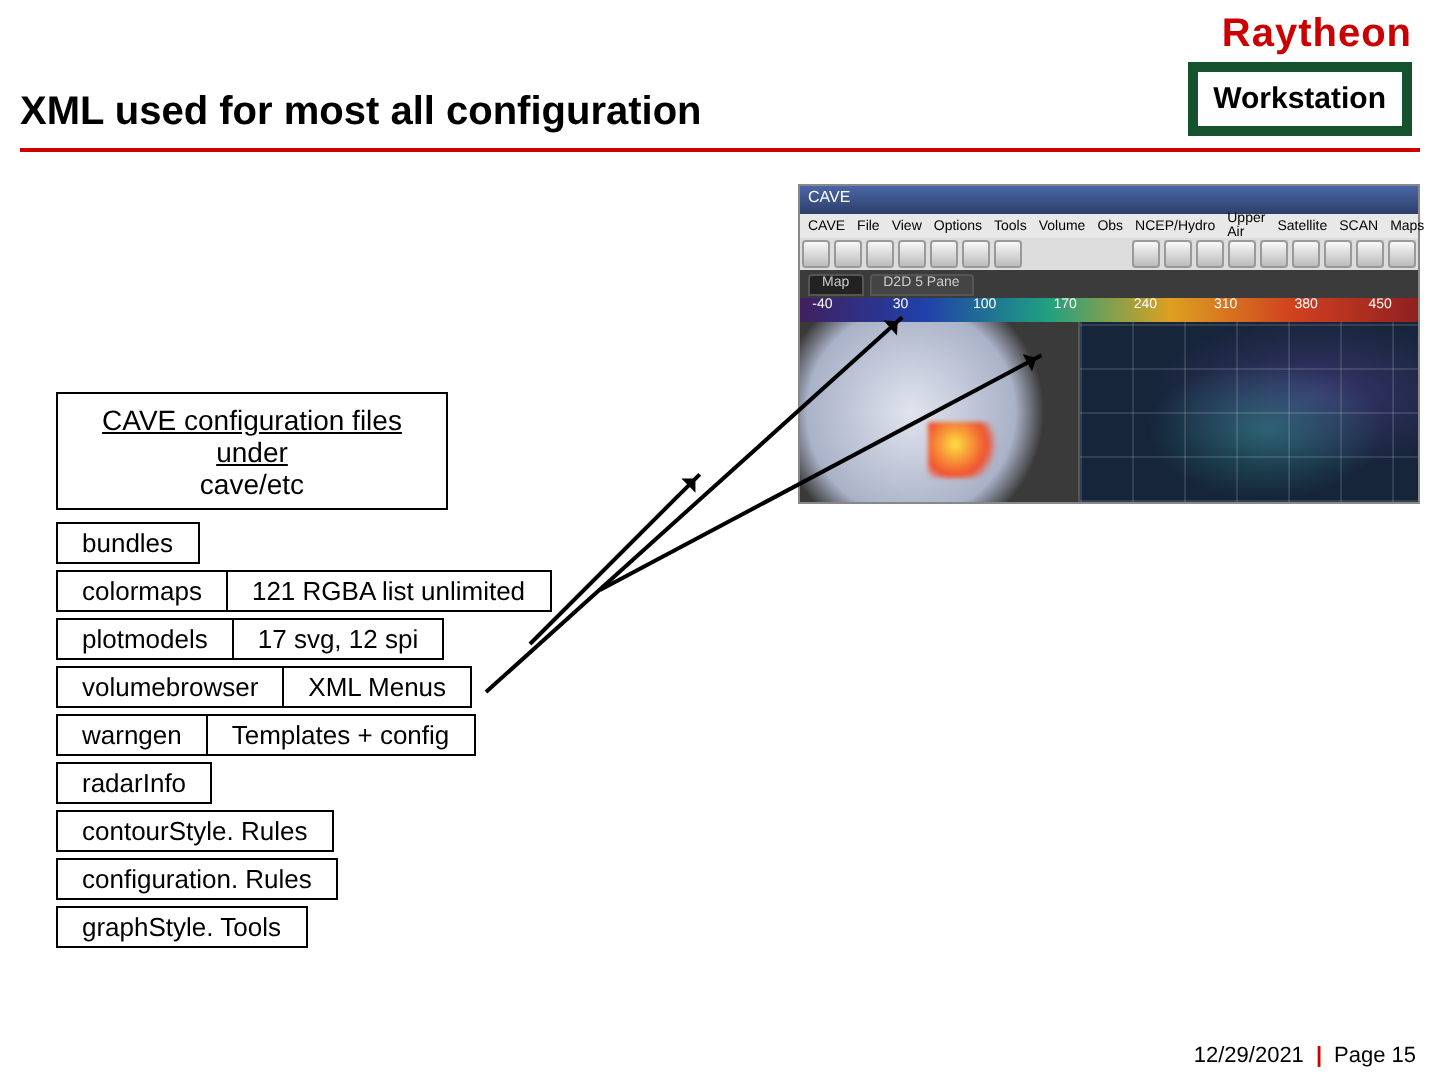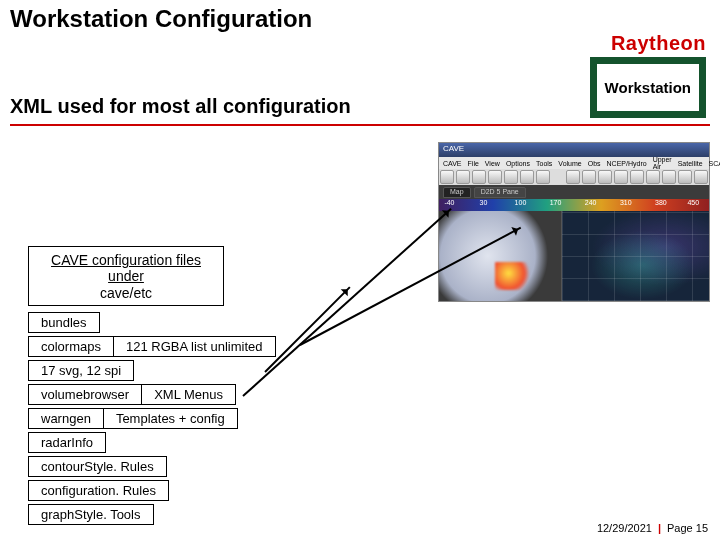--- a/index.html
+++ b/index.html
@@ -9,29 +9,29 @@
     background: #fff;
     position: relative;
     overflow: hidden;
   }
   .header { padding: 6px 10px 2px 10px; }
   .title { font-size: 24px; font-weight: bold; color: #000; line-height: 1.1; }
   .subtitle-row { display: flex; align-items: flex-end; justify-content: space-between; }
   .subtitle { font-size: 20px; font-weight: bold; color: #000; }
   .logo-stack { display: flex; flex-direction: column; align-items: flex-end; gap: 2px; margin-right: 4px; }
   .ray-logo { font-family: Arial, sans-serif; font-weight: 900; font-size: 20px; color: #c00; letter-spacing: 0.5px; }
-  .ws-box { border: 7px solid #14532d; padding: 15px 8px; font-size: 15px; font-weight: bold; background: #fff; }
+  .ws-box { border: 5px solid #14532d; padding: 5px 8px; font-size: 15px; font-weight: bold; background: #fff; }
   .hr { height: 2px; background: #c00; margin: 4px 10px 0 10px; }
 
   .body-area { position: relative; padding: 0 10px; height: 420px; }
 
   
   .screenshot {
     position: absolute; top: 16px; right: 10px;
-    width: 272px; height: 160px;
+    width: 311px; height: 160px;
     background: #2a2a2a;
     border: 1px solid #888;
     font-size: 8px; color: #ccc;
   }
   .ss-titlebar { height: 14px; background: linear-gradient(#4a66a8,#2d3f68); font-size: 8px; color: #fff; padding: 1px 4px; }
   .ss-menubar { height: 12px; background: #e8e8e8; color: #000; font-size: 7px; padding: 0 4px; display:flex; gap:6px; align-items:center; }
   .ss-toolbar { height: 16px; background: #ddd; display:flex; }
   .ss-tool { width: 14px; height: 14px; margin: 1px; background: linear-gradient(#f8f8f8,#bcbcbc); border:1px solid #999; border-radius:2px; }
   .ss-tabrow { height: 14px; background: #3b3b3b; display:flex; align-items:center; gap:3px; padding: 0 4px; }
   .ss-tab { height: 11px; padding: 0 6px; font-size:7px; background:#222; color:#ccc; border:1px solid #555; border-radius:2px 2px 0 0; }
@@ -91,21 +91,20 @@
   .footer {
     position:absolute; bottom:6px; right:12px; font-size:11px; color:#000;
     display:flex; align-items:center; gap:6px;
   }
   .footer .sep { color:#c00; font-weight:bold; }
 </style>
 </head>
 <body>
 
 <div class="header">
-  <div class="title">Workstation Configuration</div>
   <div class="subtitle-row">
     <div class="subtitle">XML used for most all configuration</div>
     <div class="logo-stack">
       <div class="ray-logo">Raytheon</div>
       <div class="ws-box">Workstation</div>
     </div>
   </div>
 </div>
 <div class="hr"></div>
 
@@ -177,20 +176,21 @@
     </div>
 
     <div class="row">
       <div class="cell">bundles</div>
     </div>
     <div class="row">
       <div class="cell">colormaps</div>
       <div class="cell">121 RGBA list unlimited</div>
     </div>
     <div class="row">
+      <div class="cell">plotmodels</div>
       <div class="cell">17 svg,  12 spi</div>
     </div>
     <div class="row">
       <div class="cell">volumebrowser</div>
       <div class="cell">XML Menus</div>
     </div>
     <div class="row">
       <div class="cell">warngen</div>
       <div class="cell">Templates + config</div>
     </div>

